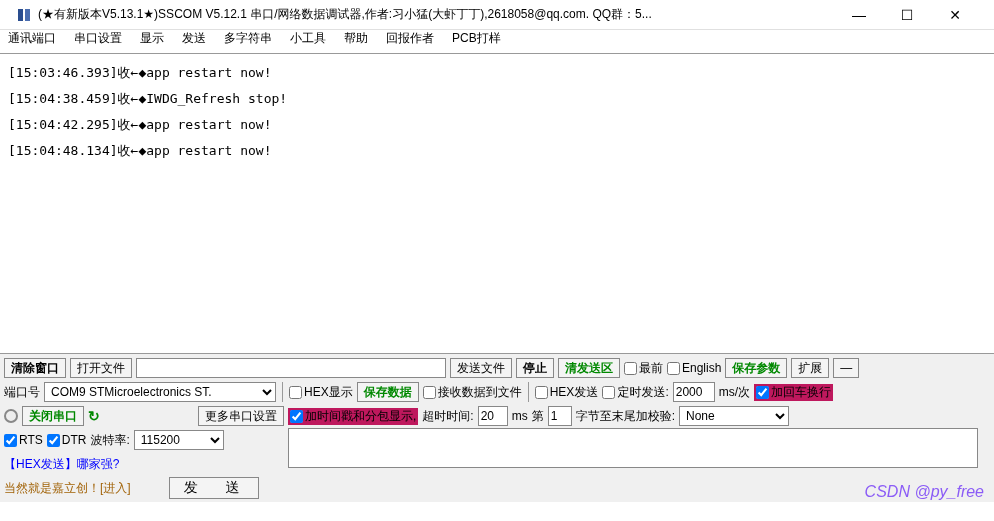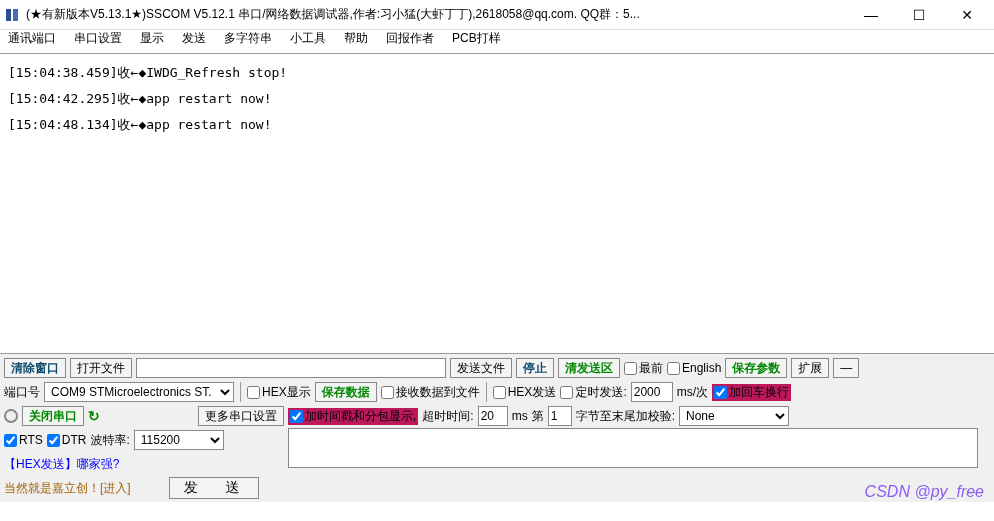--- a/index.html
+++ b/index.html
@@ -1,29 +1,29 @@
 <!DOCTYPE html>
 <html><head>
 <meta charset="utf-8">
 <style>
 * { box-sizing: border-box; margin: 0; padding: 0; }
 body { font-family: "SimSun", Arial, sans-serif; font-size: 12px; background: #fff; width: 994px; height: 521px; overflow: hidden; position: relative; }
-.titlebar { height: 30px; display: flex; align-items: center; padding: 0 4px; background: #fff; border-bottom: 1px solid #e0e0e0; }
+.titlebar { height: 30px; display: flex; align-items: center; padding: 0 16px; background: #fff; border-bottom: 1px solid #e0e0e0; }
 .titlebar-icon { width: 16px; height: 16px; margin-right: 6px; }
 .titlebar-text { flex: 1; font-size: 12px; white-space: nowrap; overflow: hidden; }
 .winbtns { display: flex; gap: 18px; padding-right: 8px; }
 .winbtn { width: 30px; text-align: center; font-size: 14px; cursor: pointer; }
 .menubar { height: 24px; display: flex; align-items: flex-start; padding: 0 8px; gap: 18px; border-bottom: 1px solid #999; }
 .menu-item { cursor: pointer; }
 .terminal { height: 300px; background: #fff; padding: 6px 8px; font-family: "SimSun", monospace; font-size: 13px; line-height: 2; overflow-y: scroll; border-bottom: 1px solid #999; }
 .terminal .line { white-space: pre; }
 .panel { background: #f0f0f0; padding: 2px 4px; }
 .row { display: flex; align-items: center; gap: 4px; height: 24px; }
 .btn { border: 1px solid #888; background: #f4f4f4; padding: 1px 6px; cursor: pointer; font-size: 12px; height: 20px; display: inline-flex; align-items: center; }
-.btn-red { color: #0c4a6e; font-weight: bold; }
+.btn-red { color: #000000; font-weight: bold; }
 .btn-green { color: #080; font-weight: bold; }
 .input-long { flex: 1; height: 20px; border: 1px solid #888; background: #fff; padding: 0 4px; }
 .chk { display: inline-flex; align-items: center; gap: 2px; }
 .chk input { margin: 0; }
 .hl-yellow { background: #be185d; padding: 0 2px; }
 .sep { width: 1px; height: 20px; background: #999; margin: 0 2px; }
 select, input[type=text] { border: 1px solid #888; height: 20px; font-size: 12px; padding: 0 2px; background: #fff; }
 .icon-circle { width: 14px; height: 14px; border-radius: 50%; display: inline-block; }
 .rec-outer { border: 2px solid #888; background: #eee; }
 .rec-inner { width: 8px; height: 8px; border-radius: 50%; background: #d00; margin: 1px; }
@@ -56,20 +56,21 @@
   <span class="menu-item">显示</span>
   <span class="menu-item">发送</span>
   <span class="menu-item">多字符串</span>
   <span class="menu-item">小工具</span>
   <span class="menu-item">帮助</span>
   <span class="menu-item">回报作者</span>
   <span class="menu-item">PCB打样</span>
 </div>
 
 <div class="terminal">
+  <div class="line">[15:03:46.393]收←◆app restart now!</div>
   <div class="line">[15:04:38.459]收←◆IWDG_Refresh stop!</div>
   <div class="line">[15:04:42.295]收←◆app restart now!</div>
   <div class="line">[15:04:48.134]收←◆app restart now!</div>
 </div>
 
 <div class="panel">
 
   <div class="row">
     <button class="btn btn-red">清除窗口</button>
     <button class="btn">打开文件</button>
@@ -85,21 +86,21 @@
         <input type="checkbox" style="">
         <span>English</span>
       </label>
     <button class="btn btn-green">保存参数</button>
     <button class="btn">扩展</button>
     <button class="btn">—</button>
   </div>
 
   <div class="row">
     <span>端口号</span>
-    <select style="width:190px"><option>COM9 STMicroelectronics ST.</option></select>
+    <select style="width:232px"><option>COM9 STMicroelectronics ST.</option></select>
     <div class="sep"></div>
     <label class="chk">
         <input type="checkbox" style="">
         <span>HEX显示</span>
       </label>
     <button class="btn btn-green">保存数据</button>
     <label class="chk">
         <input type="checkbox" style="">
         <span>接收数据到文件</span>
       </label>

